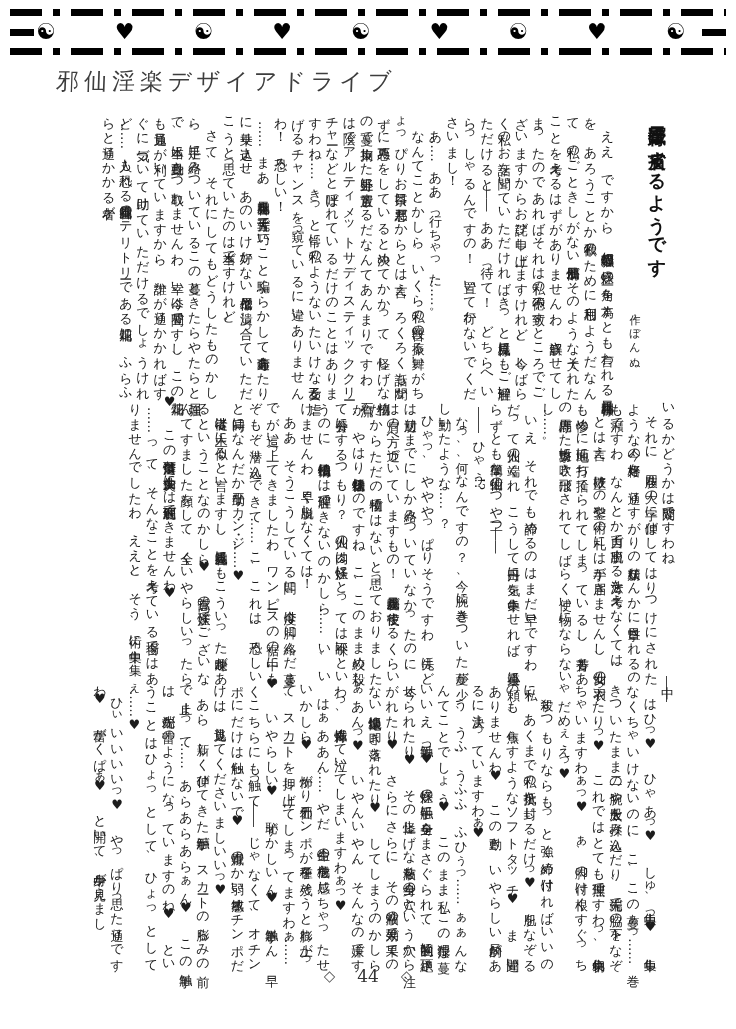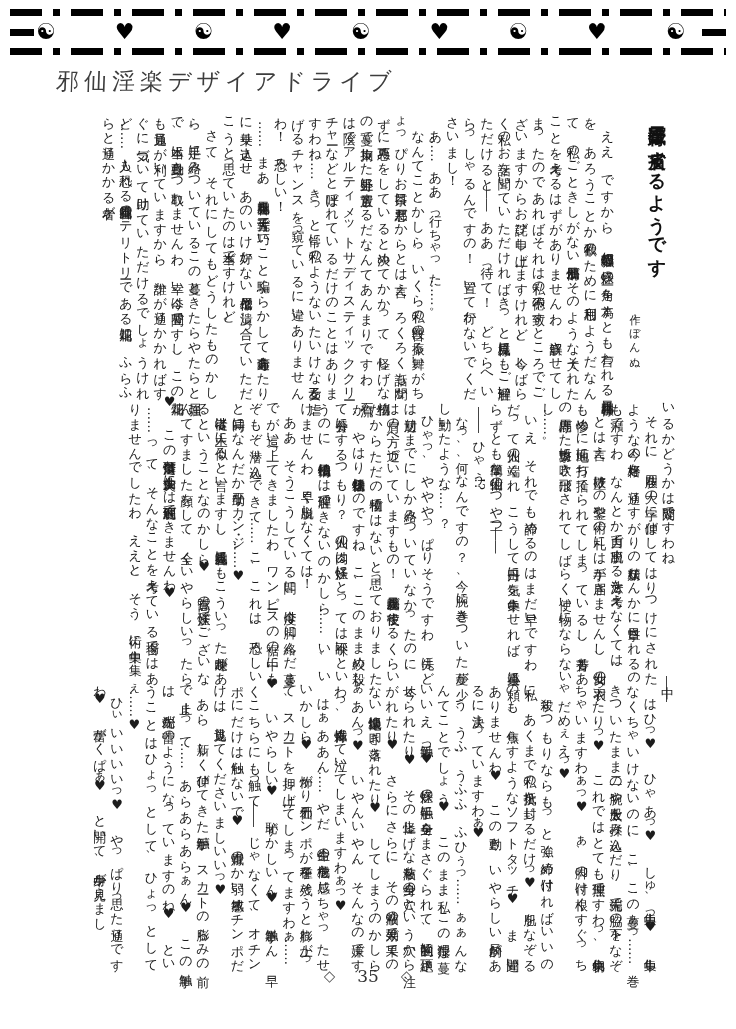--- a/index.html
+++ b/index.html
@@ -104,17 +104,17 @@
     <p>はひっ♥　ひゃあっ♥　しゅ、集中っ♥　集中しなくちゃいけないのに、こ、この蔓ぁっ……巻きついたまま二の腕や太股を揉み込んだり、先端で脇の下をなぞったりっ♥　これではとても無理ですわっ、集中切れちゃいますわぁっ♥　ぁ、脚の付け根くすぐっちゃだめぇえっ♥</p>
     <p>殺すつもりならもっと強く締め付ければいいのに、あくまで私の抵抗を封じるだけっ♥　肌をなぞるのも、焦らすようなソフトタッチ♥　ま、間違いありませんわ♥　この動き、いやらしい目的があるに決まっていますわぁ♥</p>
     <p>う、うふ、うふふ、ふひぅっ……ぁぁんなんてことでしょう♥　このまま私、この淫猥な蔓、いいえ、触手っ♥　妖怪の触手に全身をまさぐられて、強制的に絶頂させられたり♥　その上怪しげな粘液を全身の穴という穴から注がれたり♥　さらにさらに、その粘液の効果で果てのない快楽地獄に叩き落されたり♥　してしまうのかしらぁあんっ♥　いやんいやん、そんなの嫌ですわっ、青娥怖くて泣いてしまいますわぁっ♥</p>
     <p>はぁああん……やだ、生命の危機を感じちゃったせいかしら♥　怖がり邪仙チンポが子種を残そうと膨れ上がって、スカートを押し上げてしまってますわぁ……♥　いやらしい♥　恥ずかしいん♥　触手さん、早くこちらにも触って――じゃなくて、オチンポにだけは触らないで♥　青娥のか弱い敏感オチンポだけは、見逃してくださいましいいっ♥</p>
     <p>あら、新しく伸びてきた触手が、スカートの膨らみの前で止まって……あらあらあらぁん♥　この触手は、先端が蕾のようになっていますのね♥　ということはひょっとして、ひょっとしてぇ……♥</p>
     <p>ひぃいいいいっ♥　やっぱり思った通りですわ♥　蕾がくぱぁ♥　と開いて、中身が見えまし</p>
   </section>
 
   <footer class="pagenum">
     <span class="diamond">◇</span>
-    <span class="num">35</span>
+    <span class="num">44</span>
     <span class="diamond">◇</span>
   </footer>
 
 </div>
 
 </body></html>

